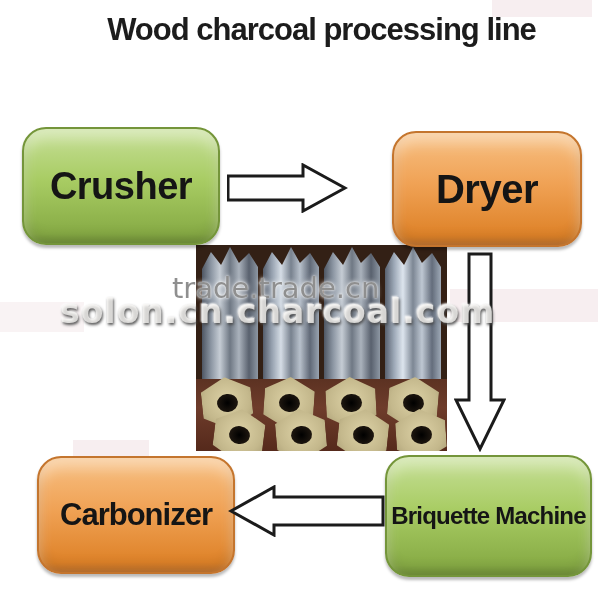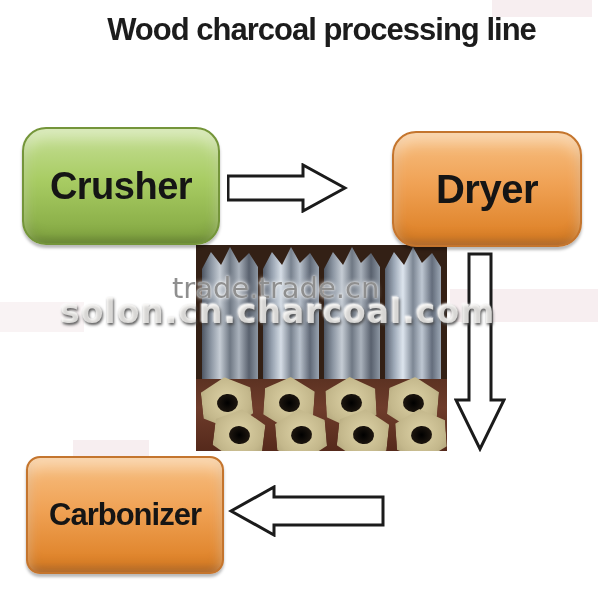--- a/index.html
+++ b/index.html
@@ -31,21 +31,21 @@
     border-color:var(--green-border);
   }
   .node-orange{
     background:linear-gradient(180deg,var(--orange-top) 0%,var(--orange-mid) 45%,var(--orange-bottom) 92%,var(--orange-border) 100%);
     border-color:var(--orange-border);
   }
   .node-crusher{left:22px;top:127px;width:194px;height:114px;}
   .node-crusher span{font-size:38px;}
   .node-dryer{left:392px;top:131px;width:186px;height:112px;}
   .node-dryer span{font-size:40px;}
-  .node-carbonizer{left:26px;top:456px;width:194px;height:114px;border-radius:14px;}
+  .node-carbonizer{left:37px;top:456px;width:194px;height:114px;}
   .node-carbonizer span{font-size:31px;letter-spacing:-1px;}
   .node-briquette{left:385px;top:455px;width:203px;height:118px;}
   .node-briquette span{font-size:24px;letter-spacing:-.8px;}
   
   .arrow{position:absolute;z-index:4;}
   .arrow polygon{fill:var(--arrow-fill);stroke:var(--arrow-stroke);stroke-width:3;stroke-linejoin:miter;}
   .arrow-right{left:227px;top:163px;}
   .arrow-down{left:454px;top:252px;}
   .arrow-left{left:228px;top:485px;}
   
@@ -115,20 +115,23 @@
 
   <div class="node node-orange node-dryer">
     <span>Dryer</span>
   </div>
   <div class="node node-green node-crusher">
     <span>Crusher</span>
   </div>
   <div class="node node-orange node-carbonizer">
     <span>Carbonizer</span>
   </div>
+  <div class="node node-green node-briquette">
+    <span>Briquette Machine</span>
+  </div>
 
   <svg class="arrow arrow-right" width="121" height="50" viewBox="0 0 121 50">
     <polygon points="1,13 76,13 76,2 118,25 76,48 76,37 1,37"></polygon>
   </svg>
   <svg class="arrow arrow-down" width="52" height="200" viewBox="0 0 52 200">
     <polygon points="15,2 37,2 37,148 50,148 26,197 2,148 15,148"></polygon>
   </svg>
   <svg class="arrow arrow-left" width="157" height="52" viewBox="0 0 157 52">
     <polygon points="3,26 46,2 46,12 155,12 155,40 46,40 46,50"></polygon>
   </svg>

